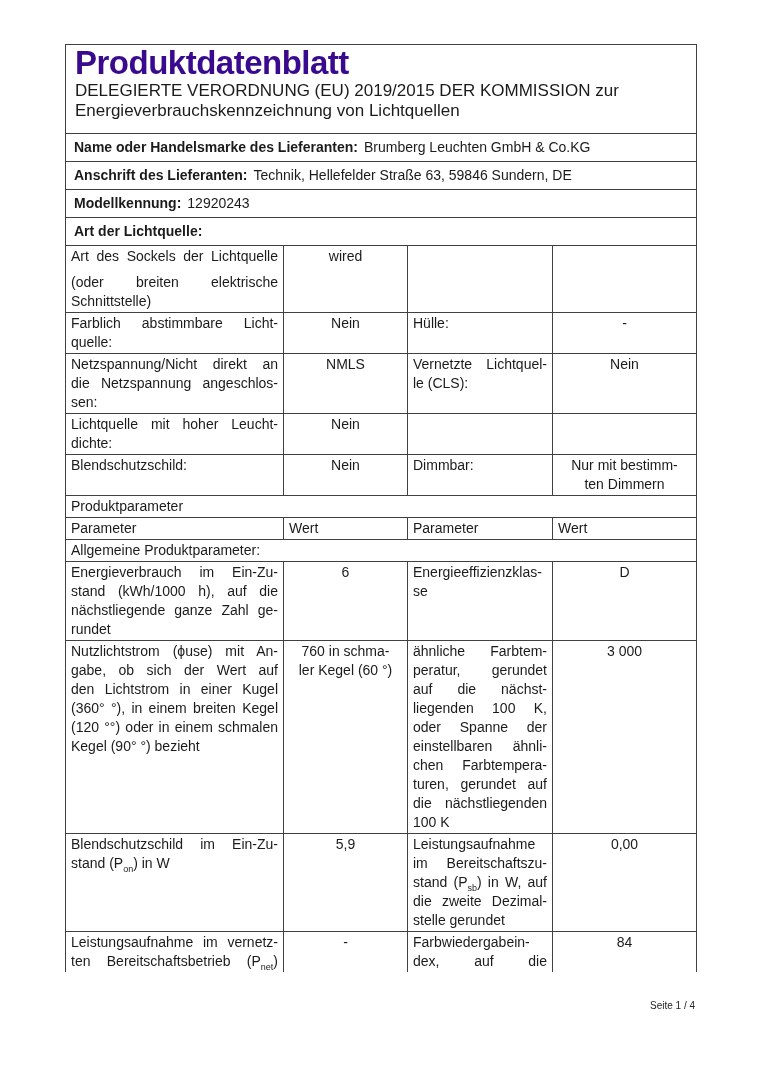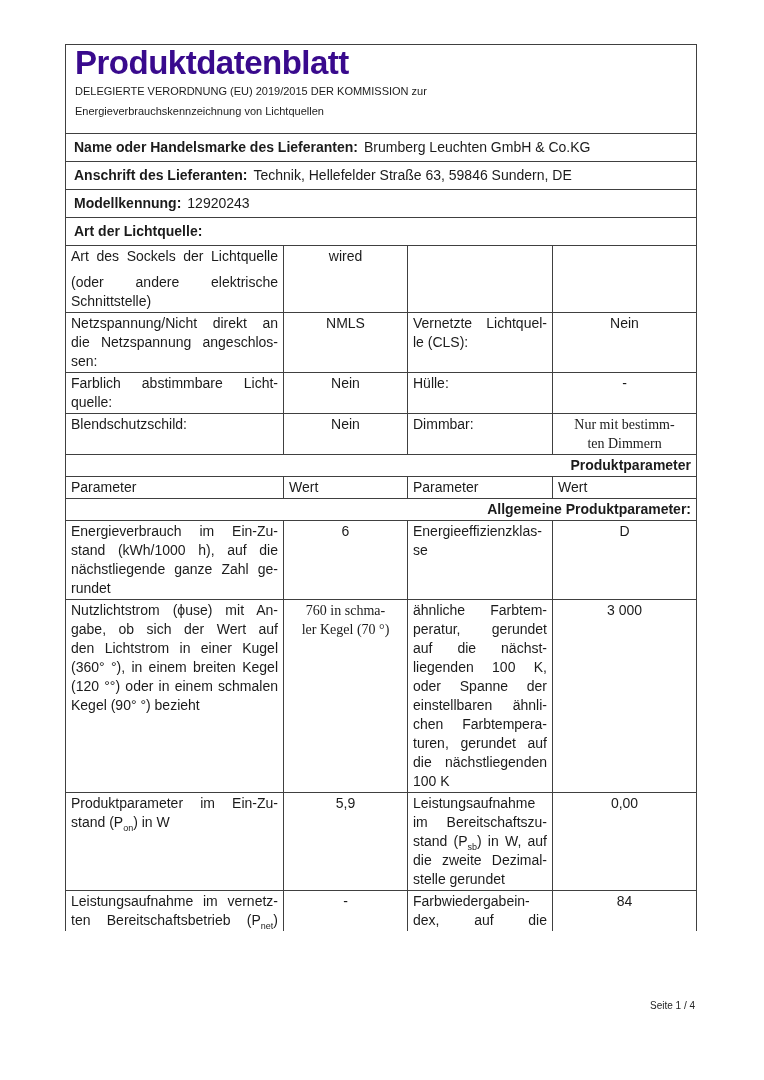--- a/index.html
+++ b/index.html
@@ -28,37 +28,37 @@
     overflow: hidden;
   }
   .line { white-space: nowrap; }
   .gap  { height: 7px; }
 
   .just .line { text-align: justify; text-align-last: justify; }
   .just .line:last-child { text-align-last: left; }
   .just.cont .line:last-child { text-align-last: justify; }
 
   .center { text-align: center; }
-  .center .line { text-align: left; text-align-last: center; font-family: Liberation Serif, serif; }
+  .center .line { text-align: left; text-align-last: center; }
 
   .title-cell { padding: 8px 9px 9px 9px !important; }
   .doc-title {
     margin: 0 0 9px 0;
     font-size: 33px;
     font-weight: 700;
     letter-spacing: -0.5px;
     font-family: "Liberation Sans", sans-serif;
   }
-  .reg { font-size: 11px; line-height: 20px; }
+  .reg { font-size: 17px; line-height: 20px; }
 
   .label-row td { padding: 4px 8px; }
   .b { font-weight: 700; }
   .lbl-val { margin-left: 6px; }
 
-  .sect-hdr td { text-align: right; font-weight: 700; }
+  .sect-hdr td { text-align: left; font-weight: 400; }
 
   .cut td { border-bottom: none !important; margin-top: 48px; }
 
   sub { font-size: 9px; line-height: 0; vertical-align: sub; }
 
   .footer {
     position: absolute;
     right: 69px;
     top: 1000px;
     font-size: 10px;
@@ -111,50 +111,59 @@
       <tr class="label-row" style="height:24px">
         <td colspan="4">
           <span class="b">Art der Lichtquelle:</span>
         </td>
       </tr>
 
       <tr style="height:66px">
         <td class="just">
               <div class="line">Art des Sockels der Lichtquelle</div>
               <div class="line gap"></div>
-              <div class="line">(oder andere elektrische</div>
+              <div class="line">(oder breiten elektrische</div>
               <div class="line">Schnittstelle)</div>
             </td>
         <td class="center">wired</td>
         <td class="just"></td>
         <td class="center"></td>
       </tr>
+      <tr style="height:41px">
+        <td class="just">
+              <div class="line">Farblich abstimmbare Licht-</div>
+              <div class="line">quelle:</div>
+            </td>
+        <td class="center">Nein</td>
+        <td class="just">
+              <div class="line">Hülle:</div>
+            </td>
+        <td class="center">-</td>
+      </tr>
       <tr style="height:60px">
         <td class="just">
               <div class="line">Netzspannung/Nicht direkt an</div>
               <div class="line">die Netzspannung angeschlos-</div>
               <div class="line">sen:</div>
             </td>
         <td class="center">NMLS</td>
         <td class="just">
               <div class="line">Vernetzte Lichtquel-</div>
               <div class="line">le (CLS):</div>
             </td>
         <td class="center">Nein</td>
       </tr>
       <tr style="height:41px">
         <td class="just">
-              <div class="line">Farblich abstimmbare Licht-</div>
-              <div class="line">quelle:</div>
-            </td>
-        <td class="center">Nein</td>
-        <td class="just">
-              <div class="line">Hülle:</div>
-            </td>
-        <td class="center">-</td>
+              <div class="line">Lichtquelle mit hoher Leucht-</div>
+              <div class="line">dichte:</div>
+            </td>
+        <td class="center">Nein</td>
+        <td class="just"></td>
+        <td class="center"></td>
       </tr>
       <tr style="height:40px">
         <td class="just">
               <div class="line">Blendschutzschild:</div>
             </td>
         <td class="center">Nein</td>
         <td class="just">
               <div class="line">Dimmbar:</div>
             </td>
         <td class="center">
@@ -196,39 +205,39 @@
         <td class="just">
               <div class="line">Nutzlichtstrom (ϕuse) mit An-</div>
               <div class="line">gabe, ob sich der Wert auf</div>
               <div class="line">den Lichtstrom in einer Kugel</div>
               <div class="line">(360° °), in einem breiten Kegel</div>
               <div class="line">(120 °°) oder in einem schmalen</div>
               <div class="line">Kegel (90° °) bezieht</div>
             </td>
         <td class="center">
               <div class="line">760 in schma-</div>
-              <div class="line">ler Kegel (70 °)</div>
+              <div class="line">ler Kegel (60 °)</div>
             </td>
         <td class="just">
               <div class="line">ähnliche Farbtem-</div>
               <div class="line">peratur, gerundet</div>
               <div class="line">auf die nächst-</div>
               <div class="line">liegenden 100 K,</div>
               <div class="line">oder Spanne der</div>
               <div class="line">einstellbaren ähnli-</div>
               <div class="line">chen Farbtempera-</div>
               <div class="line">turen, gerundet auf</div>
               <div class="line">die nächstliegenden</div>
               <div class="line">100 K</div>
             </td>
         <td class="center">3 000</td>
       </tr>
       <tr style="height:95px">
         <td class="just">
-              <div class="line">Produktparameter im Ein-Zu-</div>
+              <div class="line">Blendschutzschild im Ein-Zu-</div>
               <div class="line">stand (P<sub>on</sub>) in W</div>
             </td>
         <td class="center">5,9</td>
         <td class="just">
               <div class="line">Leistungsaufnahme</div>
               <div class="line">im Bereitschaftszu-</div>
               <div class="line">stand (P<sub>sb</sub>) in W, auf</div>
               <div class="line">die zweite Dezimal-</div>
               <div class="line">stelle gerundet</div>
             </td>

